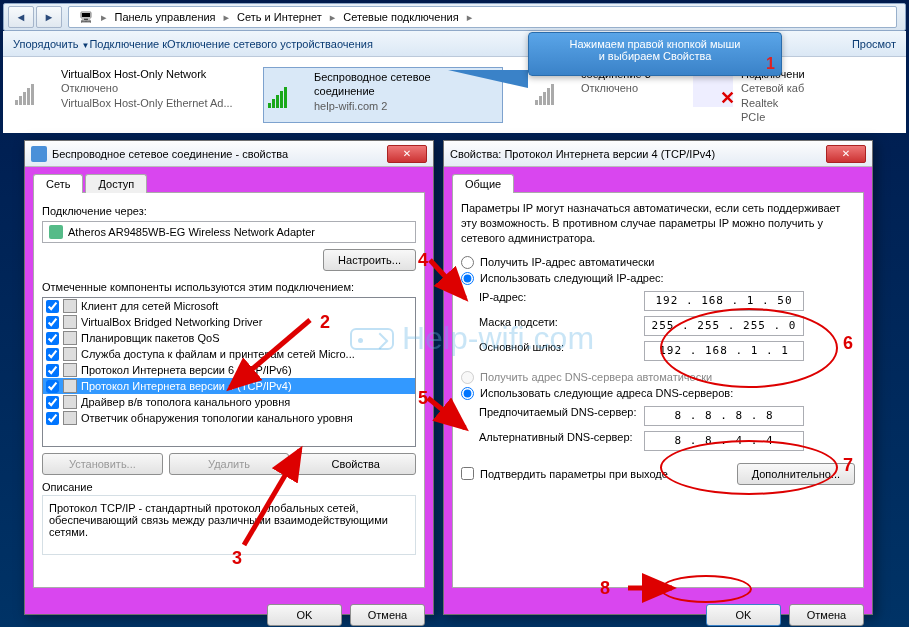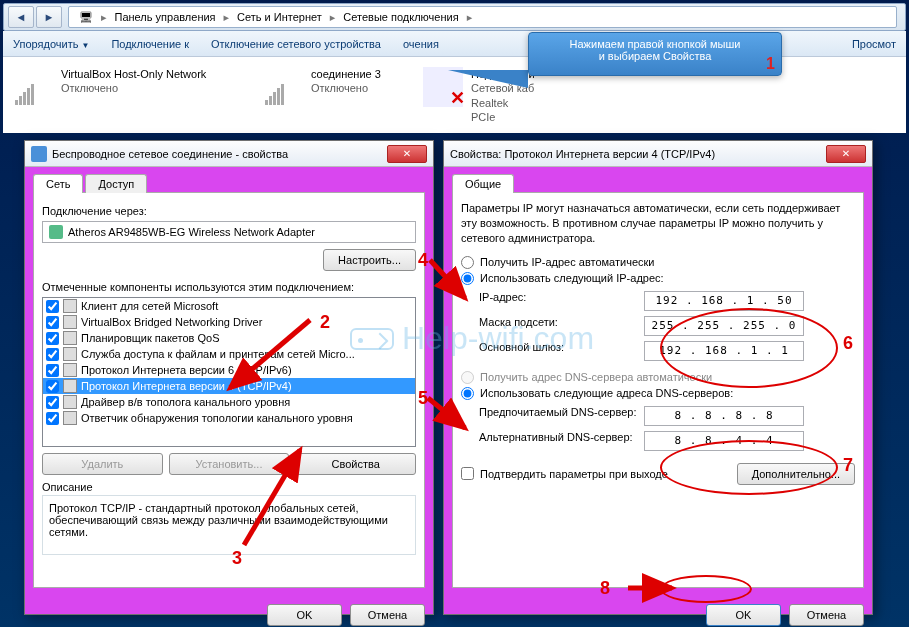--- a/index.html
+++ b/index.html
@@ -45,21 +45,20 @@
 }
 .breadcrumb span { margin: 0 4px; }
 .breadcrumb .sep { color: #777; }
 .menu-bar {
   height: 26px;
   background: linear-gradient(180deg, #f0f6fc, #dbe8f5);
   border-bottom: 1px solid #bcc9da;
   display: flex;
   align-items: center;
   padding: 0 10px;
-  gap: 22px;
   color: #0a3b73;
   margin: 0 3px;
 }
 .menu-bar span { cursor: default; font-size: 11px; }
 .menu-bar .arrow { font-size: 8px; margin-left: 3px; }
 .connections {
   background: #fff;
   margin: 0 3px;
   padding: 10px;
   display: flex;
@@ -310,20 +309,37 @@
           <div class="b1"></div>
           <div class="b2"></div>
           <div class="b3"></div>
           <div class="b4"></div>
           <div class="b5"></div>
         </div>
       </div>
     <div class="conn-text">
       <div class="conn-title">VirtualBox Host-Only Network</div>
       <div class="conn-sub">Отключено</div>
+      <div class="conn-sub">VirtualBox Host-Only Ethernet Ad...</div>
+    </div>
+  </div>
+  <div class="conn-item" style="background:#d9e8f7;border:1px solid #7da2ce;width:240px;padding:2px">
+    <div class="conn-icon">
+        <div class="signal-bars">
+          <div class="b1"></div>
+          <div class="b2"></div>
+          <div class="b3"></div>
+          <div class="b4"></div>
+          <div class="b5"></div>
+        </div>
+      </div>
+    <div class="conn-text">
+      <div class="conn-title">Беспроводное сетевое</div>
+      <div class="conn-title">соединение</div>
+      <div class="conn-sub">help-wifi.com 2</div>
     </div>
   </div>
   <div class="conn-item" style="width:130px">
     <div class="conn-icon">
         <div class="signal-bars gray">
           <div class="b1"></div>
           <div class="b2"></div>
           <div class="b3"></div>
           <div class="b4"></div>
           <div class="b5"></div>
@@ -401,22 +417,22 @@
           <span class="list-ico"></span>
           <span>Драйвер в/в тополога канального уровня</span>
         </div>
       <div class="list-item">
           <input type="checkbox" checked="" style="">
           <span class="list-ico"></span>
           <span>Ответчик обнаружения топологии канального уровня</span>
         </div>
     </div>
     <div class="btn-row">
+      <button class="btn disabled">Установить...</button>
       <button class="btn disabled">Удалить</button>
-      <button class="btn disabled">Установить...</button>
       <button class="btn">Свойства</button>
     </div>
     <div class="group-label">Описание</div>
     <div class="desc-box">Протокол TCP/IP - стандартный протокол глобальных сетей, обеспечивающий связь между различными взаимодействующими сетями.</div>
   </div>
   <div class="dlg-footer">
     <button class="btn" style="width:75px">OK</button>
     <button class="btn" style="width:75px">Отмена</button>
   </div>
 </div>

